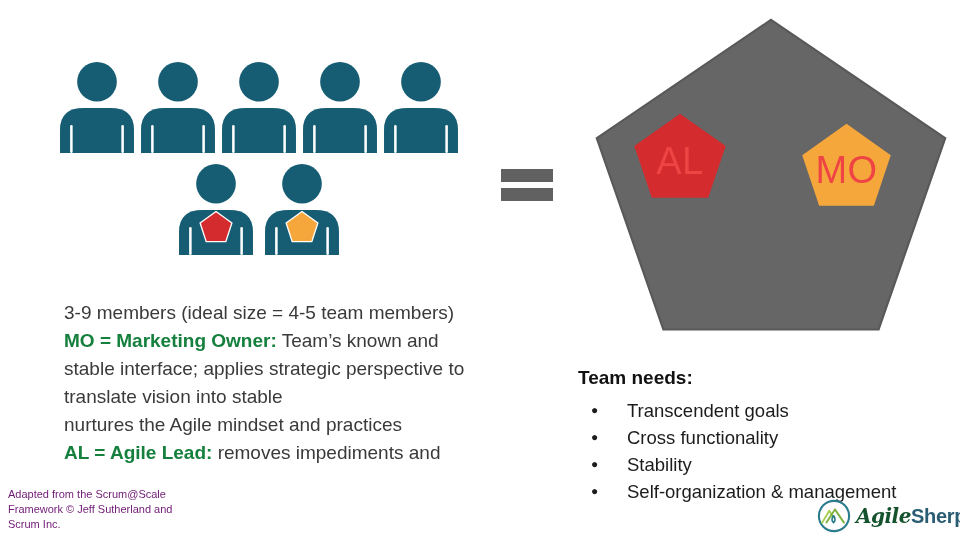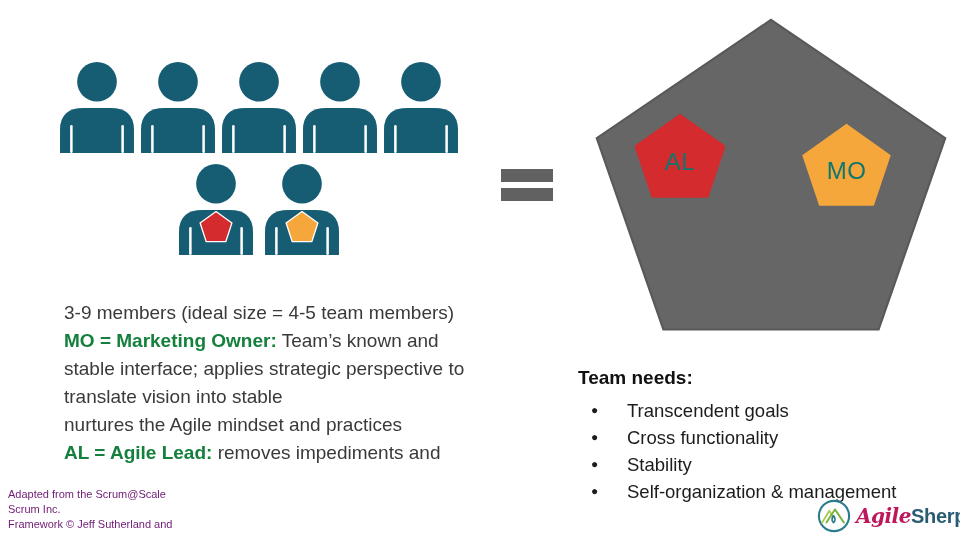--- a/index.html
+++ b/index.html
@@ -25,21 +25,21 @@
 
   
   .big-pentagon { position: absolute; left: 588px; top: 13px; width: 366px; height: 325px; }
   .big-pentagon > svg { position: absolute; inset: 0; width: 100%; height: 100%; }
   .mini-pentagon { position: absolute; }
   .mini-pentagon > svg { position: absolute; inset: 0; width: 100%; height: 100%; }
   .mini-pentagon .pent-label {
     position: absolute; inset: 0;
     display: flex; align-items: center; justify-content: center;
     padding-top: 12%;
-    color: #0f766e; font-size: 24px; font-weight: 400; letter-spacing: 0.5px;
+    color: #ef4444; font-size: 38px; font-weight: 400; letter-spacing: 0.5px;
   }
   .mini-pentagon.al { left: 44px; top: 99px; width: 96px; height: 88px; }
   .mini-pentagon.mo { left: 212px; top: 109px; width: 93px; height: 86px; }
 
   
   .desc { position: absolute; left: 64px; top: 299px; color: #3a3a3a; font-size: 19px; line-height: 28px; }
   .desc-line { white-space: nowrap; }
   .seg.bold, .bold { font-weight: 700; color: #15803d; }
 
   
@@ -205,30 +205,30 @@
           <span class="dot-holder">●</span>
           <span>Self-organization &amp; management</span>
         </li>
       </ul>
   </div>
 
   <div class="attribution">
 
       <div>Adapted from the Scrum@Scale</div>
 
+      <div>Framework © Jeff Sutherland and</div>
+
       <div>Scrum Inc.</div>
-
-      <div>Framework © Jeff Sutherland and</div>
     </div>
 
   <div class="logo">
     <svg class="logo-mark" viewBox="0 0 36 36">
       <circle cx="18" cy="18" r="16" fill="none" stroke-width="2.2" stroke="#2b7d8d"></circle>
       <path d="M5.5,25 L13,12.5 L17.5,19.5" fill="none" stroke-width="2" stroke-linecap="round" stroke-linejoin="round" stroke="#a6ce4f"></path>
       <path d="M10,25 L19,11 L28.5,25" fill="none" stroke-width="2" stroke-linecap="round" stroke-linejoin="round" stroke="#7db23e"></path>
       <path d="M17.5,17.5 Q20.8,22 17.5,25 Q14.2,22 17.5,17.5" fill="none" stroke-width="1.8" stroke-linejoin="round" stroke="#2b7d8d"></path>
     </svg>
     <div class="logo-text">
-      <span class="brand-first" style="color: #be185d;">Agile</span><span class="brand-second" style="color: rgb(42, 93, 116);">Sherpas</span>
+      <span class="brand-first" style="color: #14532d;">Agile</span><span class="brand-second" style="color: rgb(42, 93, 116);">Sherpas</span>
     </div>
   </div>
 
 </div>
 
 </body></html>

